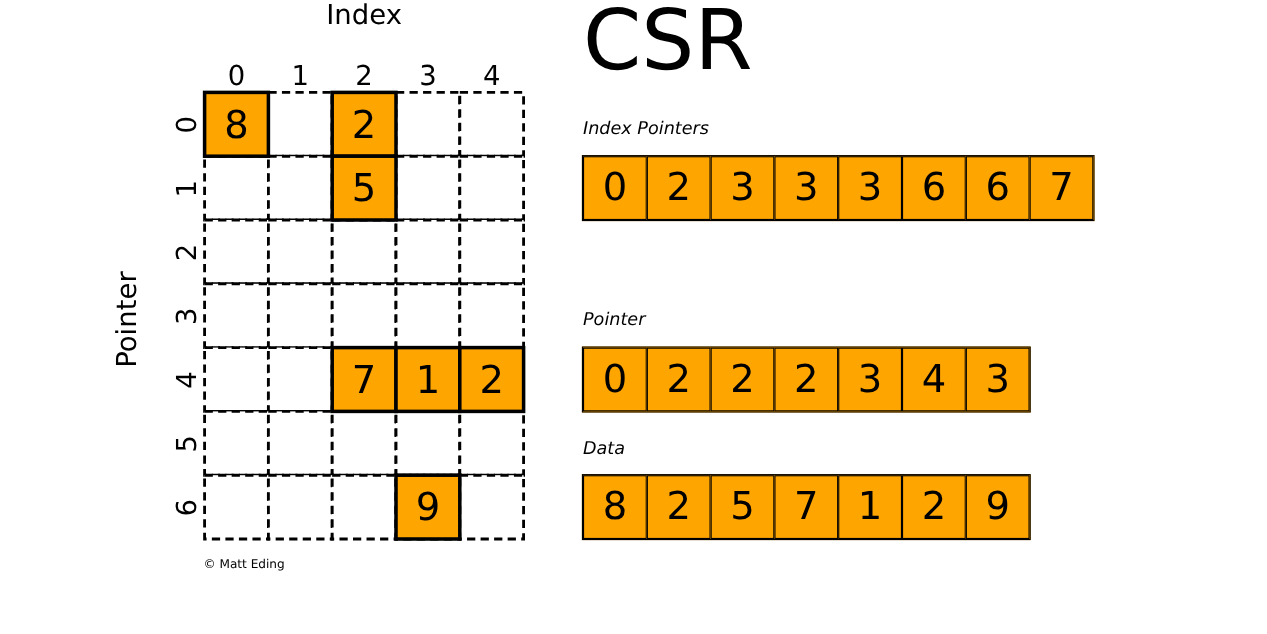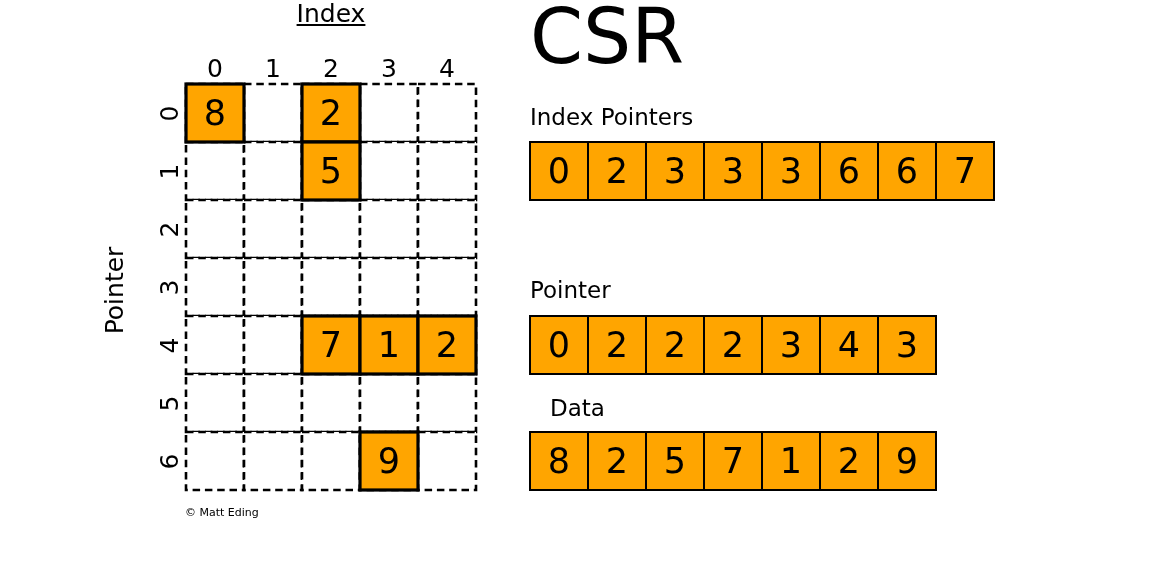--- a/index.html
+++ b/index.html
@@ -8,21 +8,21 @@
     width: 1152px;
     height: 576px;
     background: #ffffff;
     overflow: hidden;
     font-family: "DejaVu Sans", sans-serif;
     color: #000000;
   }
   
   .xlabel {
     position: absolute; left: 186px; top: 0px; width: 290px; height: 28px;
-    font-size: 25px; line-height: 28px; text-align: center; text-decoration: underline;
+    font-size: 25px; line-height: 28px; text-align: center;
   }
   .col-labels {
     position: absolute; left: 186px; top: 55px; width: 290px; height: 28px;
     display: flex;
   }
   .col-labels .collabel {
     flex: 0 0 58px; text-align: center; font-size: 25px; line-height: 28px;
   }
   .row-labels {
     position: absolute; left: 156px; top: 84px; width: 28px; height: 406px;
@@ -48,25 +48,25 @@
     position: absolute; left: 185px; top: 506px;
     font-size: 11px; line-height: 14px;
   }
   
   .main-title {
     position: absolute; left: 530px; top: -3px;
     font-size: 76px; line-height: 80px; font-weight: 400;
   }
   .section-label {
     position: absolute; left: 530px;
-    font-size: 23px; line-height: 30px;
+    font-size: 16px; line-height: 30px; font-style: italic;
   }
   #label-index-pointers { top: 102px; }
   #label-indices        { top: 275px; }
-  #label-data           { top: 393px; margin-left: 20px; }
+  #label-data           { top: 393px; }
   .value-array {
     position: absolute; left: 529px;
     display: inline-flex; border: 1.5px solid #000000;
   }
   #array-index-pointers { top: 140.5px; }
   #array-indices        { top: 314.5px; }
   #array-data           { top: 430.5px; }
   .value-array .acell {
     width: 58px; height: 58px; box-sizing: border-box;
     border: 1.5px solid #000000;

